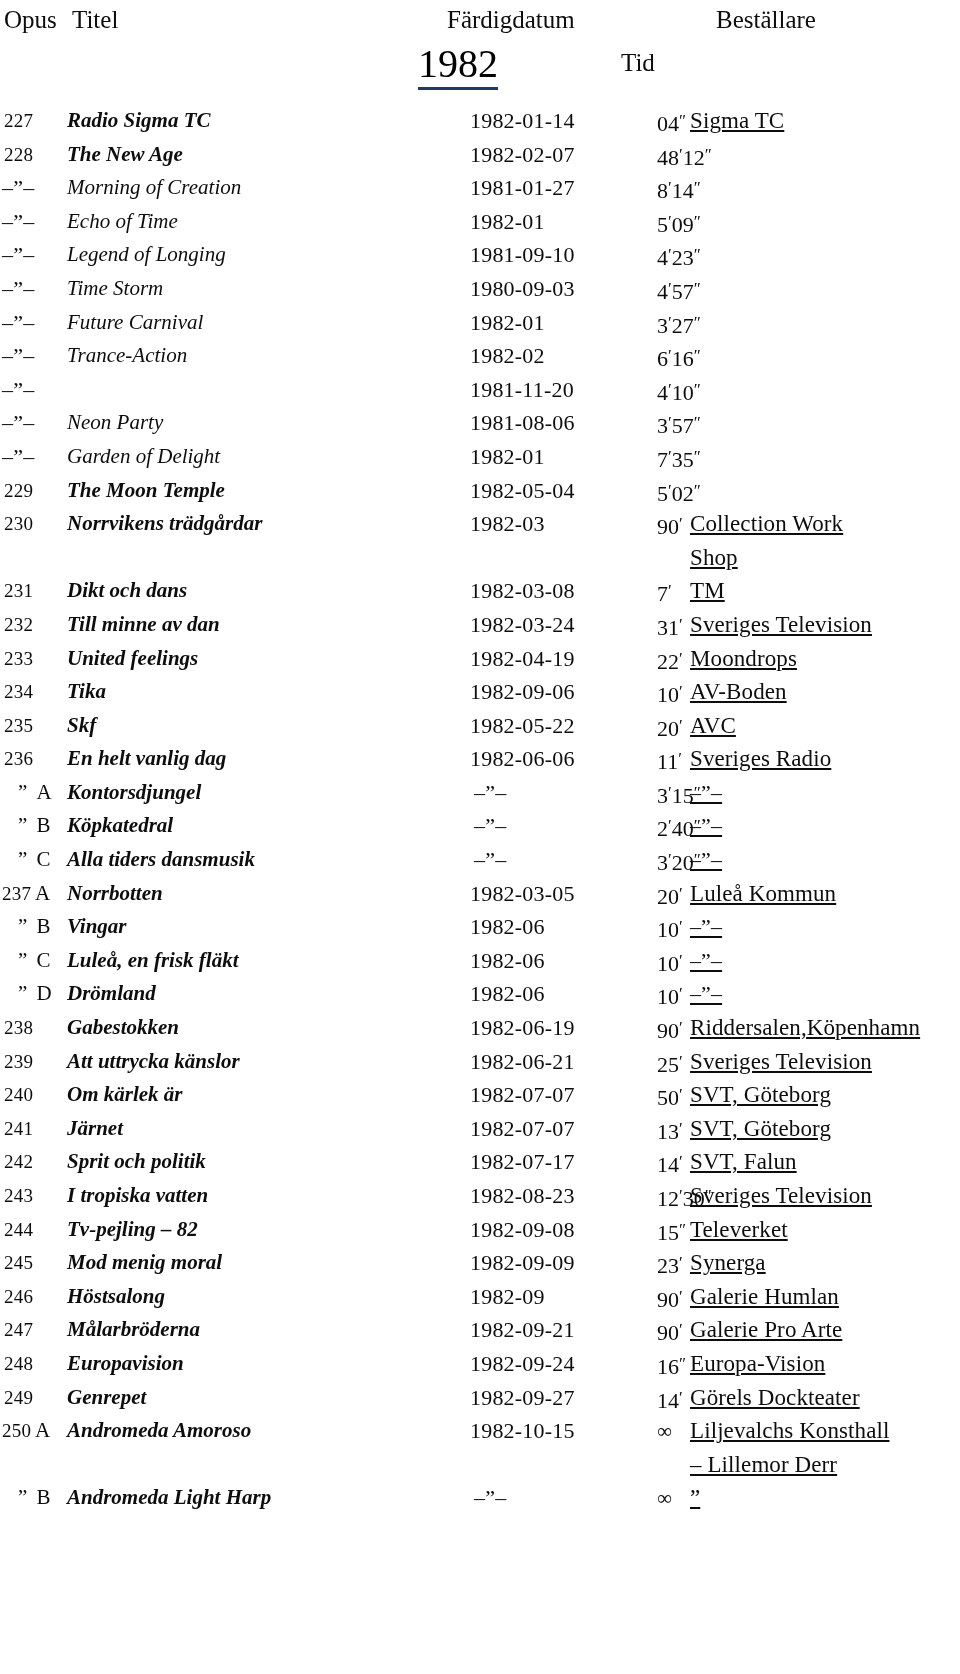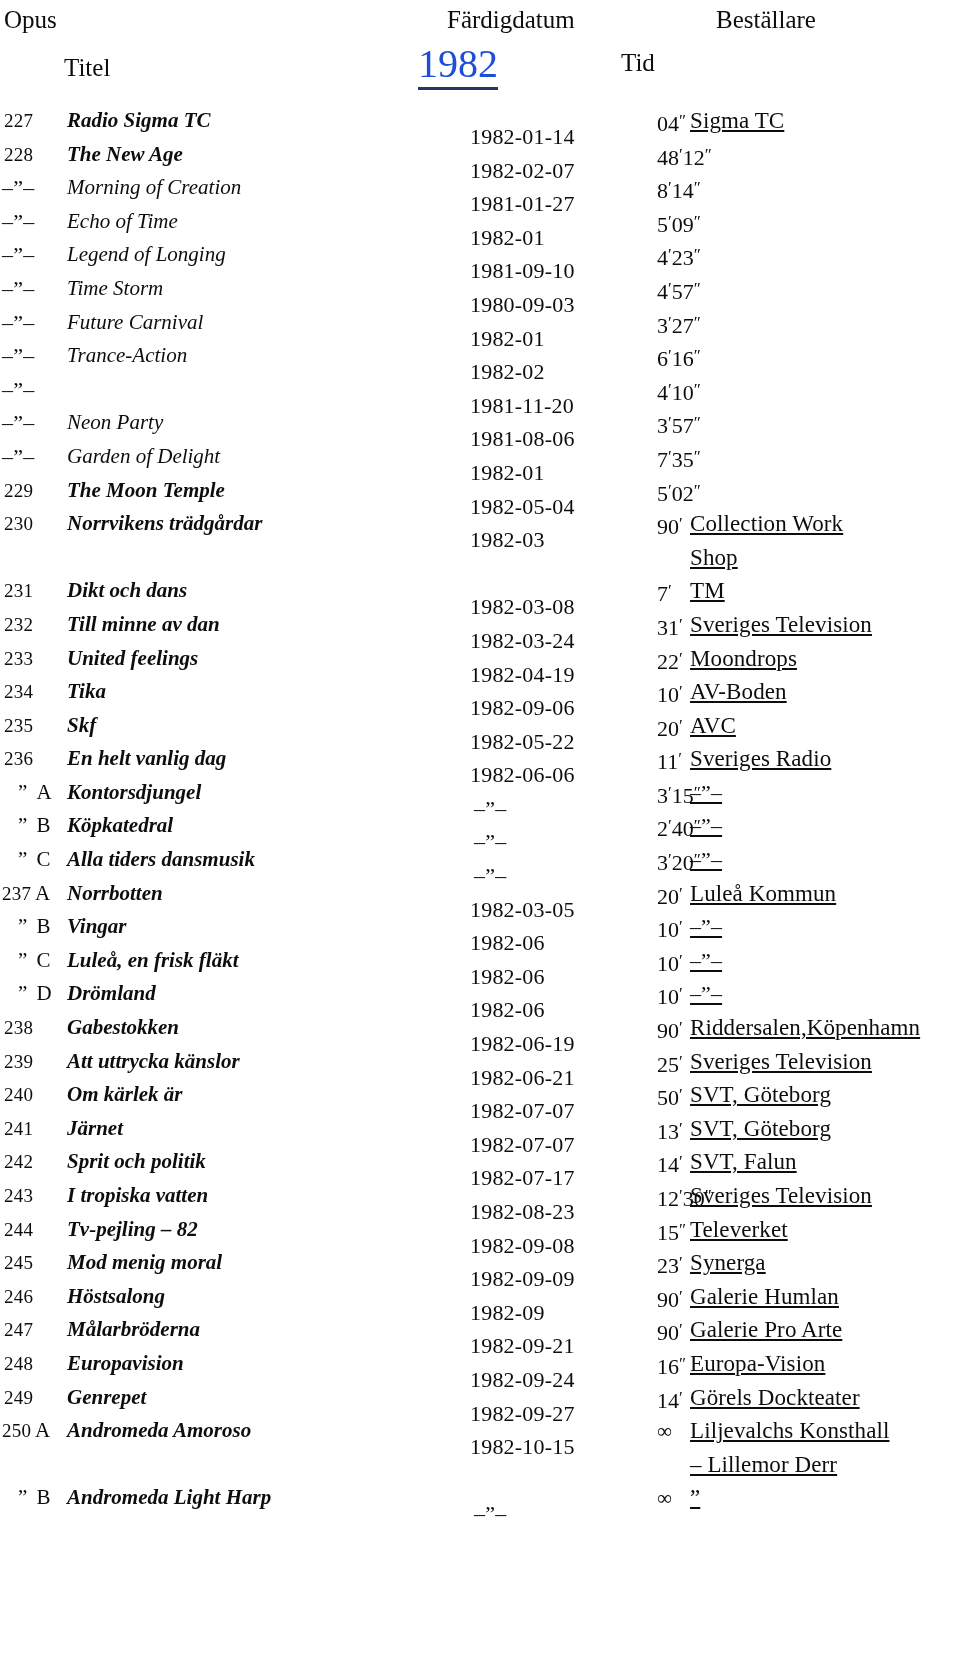--- a/index.html
+++ b/index.html
@@ -27,37 +27,37 @@
   
   .colhead {
     position: relative;
     height: 40px;
     font-size: 25px;
     line-height: 40px;
     white-space: nowrap;
   }
   .colhead span { position: absolute; top: 0; }
   .ch-opus   { left: 4px; }
-  .ch-titel  { left: 64px; margin-top: 48px; }
+  .ch-titel  { left: 72px; }
   .ch-datum  { left: 447px; }
   .ch-tid    { left: 621px; margin-top: 43px; }
   .ch-best   { left: 716px; }
 
   
   .year-wrap {
     height: 62px;
     position: relative;
   }
   .year {
     position: absolute;
     left: 418px;
     top: 2px;
     font-size: 40px;
     line-height: 44px;
-    color: #1d4ed8;
+    color: #000000;
     border-bottom: 3px solid #1f3a68;
     padding-bottom: 1px;
     letter-spacing: 0px;
   }
 
   
   .rows {
     position: relative;
     margin-top: 2px;
   }
@@ -114,21 +114,20 @@
     font-weight: normal;
     font-size: 22px;
   }
   .c-title.note em { font-style: italic; }
 
   
   .c-date {
     left: 470px;
     font-size: 22px;
     letter-spacing: 0.2px;
-    margin-top: 16px;
   }
   .c-date.ditto { left: 474px; font-size: 22px; }
 
   
   .c-tid {
     left: 657px;
     font-size: 22px;
   }
   .c-tid .pr  { font-size: 17px; vertical-align: 5px; font-style: normal; }
   .c-tid .inf { font-size: 21px; }

